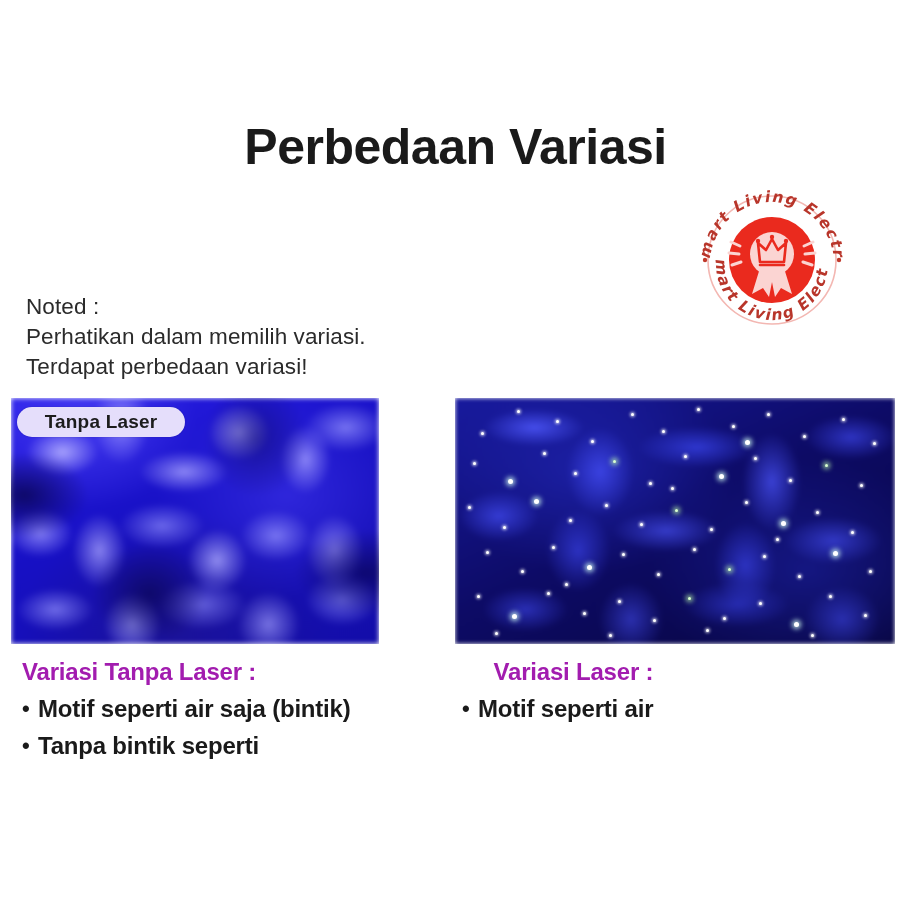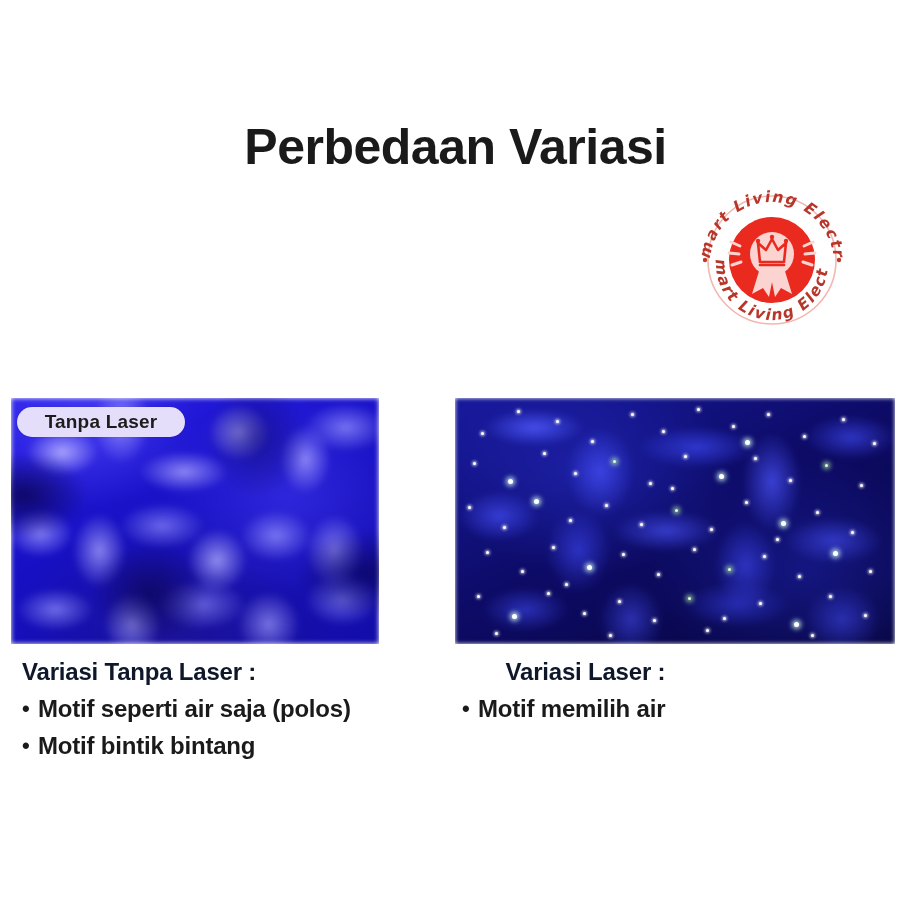--- a/index.html
+++ b/index.html
@@ -194,21 +194,21 @@
   .col {
     position: absolute;
     top: 0;
   }
   .col-left  { left: 22px; }
   .col-right { left: 462px; text-align: right; }
   .col h3 {
     margin: 0 0 4px 0;
     font-size: 24px;
     font-weight: 800;
-    color: #0f172a;
+    color: #a21caf;
     letter-spacing: -0.2px;
     white-space: nowrap;
   }
   .col ul {
     margin: 0;
     padding: 0;
     list-style: none;
   }
   .col li {
     font-size: 24px;
@@ -271,20 +271,25 @@
       <circle cx="78" cy="74" r="22" fill="#fbd4d2"></circle>
 
       <path d="M 66 82 L 64 63 L 72 70 L 78 59 L 84 70 L 92 63 L 90 82 Z" fill="none" stroke="#ea2a1e" stroke-width="2.6" stroke-linejoin="round"></path>
       <line x1="66" y1="85" x2="90" y2="85" stroke="#ea2a1e" stroke-width="2.6" stroke-linecap="round"></line>
       <circle cx="64" cy="61" r="2.2" fill="#ea2a1e"></circle>
       <circle cx="78" cy="57" r="2.2" fill="#ea2a1e"></circle>
       <circle cx="92" cy="61" r="2.2" fill="#ea2a1e"></circle>
     </svg>
   </div>
 
+  <div class="noted">
+    <div class="noted-line">Noted :</div>
+    <div class="noted-line">Perhatikan dalam memilih variasi.</div>
+    <div class="noted-line">Terdapat perbedaan variasi!</div>
+  </div>
 
   <div class="panels">
 
     <div class="panel panel-left">
       <div class="art-noLaser"></div>
       <div class="pill pill-tanpa">Tanpa Laser</div>
     </div>
 
     <div class="panel panel-right">
       <div class="art-laser"></div>
@@ -360,27 +365,27 @@
         </div>
     </div>
 
   </div>
 
   <div class="captions">
 
     <div class="col col-left">
       <h3>Variasi Tanpa Laser :</h3>
       <ul>
-        <li>Motif seperti air saja (polos)</li>
-        <li>Motif bintik bintang</li>
+        <li>Motif seperti air saja (bintik)</li>
+        <li>Tanpa bintik seperti</li>
       </ul>
     </div>
 
     <div class="col col-right">
       <h3>Variasi Laser :</h3>
       <ul>
-        <li>Motif memilih air</li>
+        <li>Motif seperti air</li>
       </ul>
     </div>
 
   </div>
 
 </div>
 
 </body></html>

